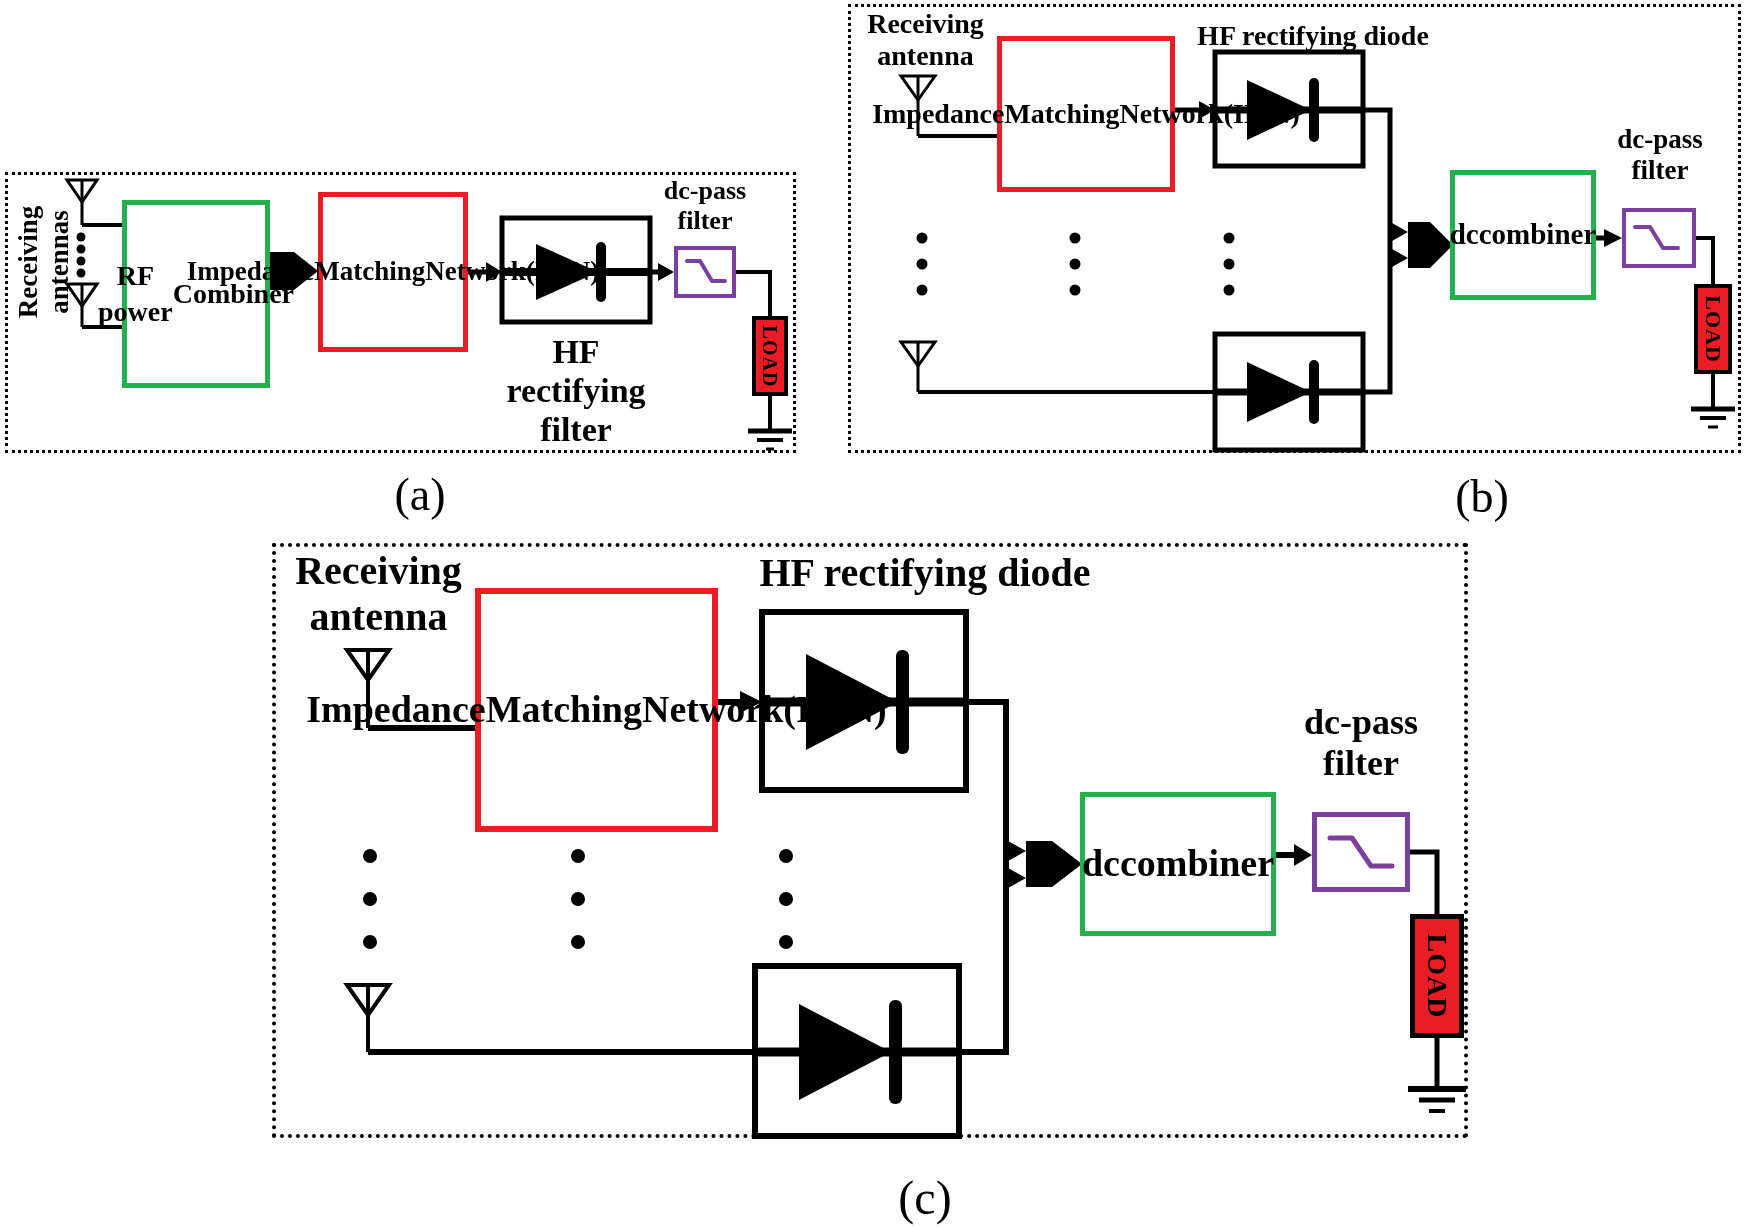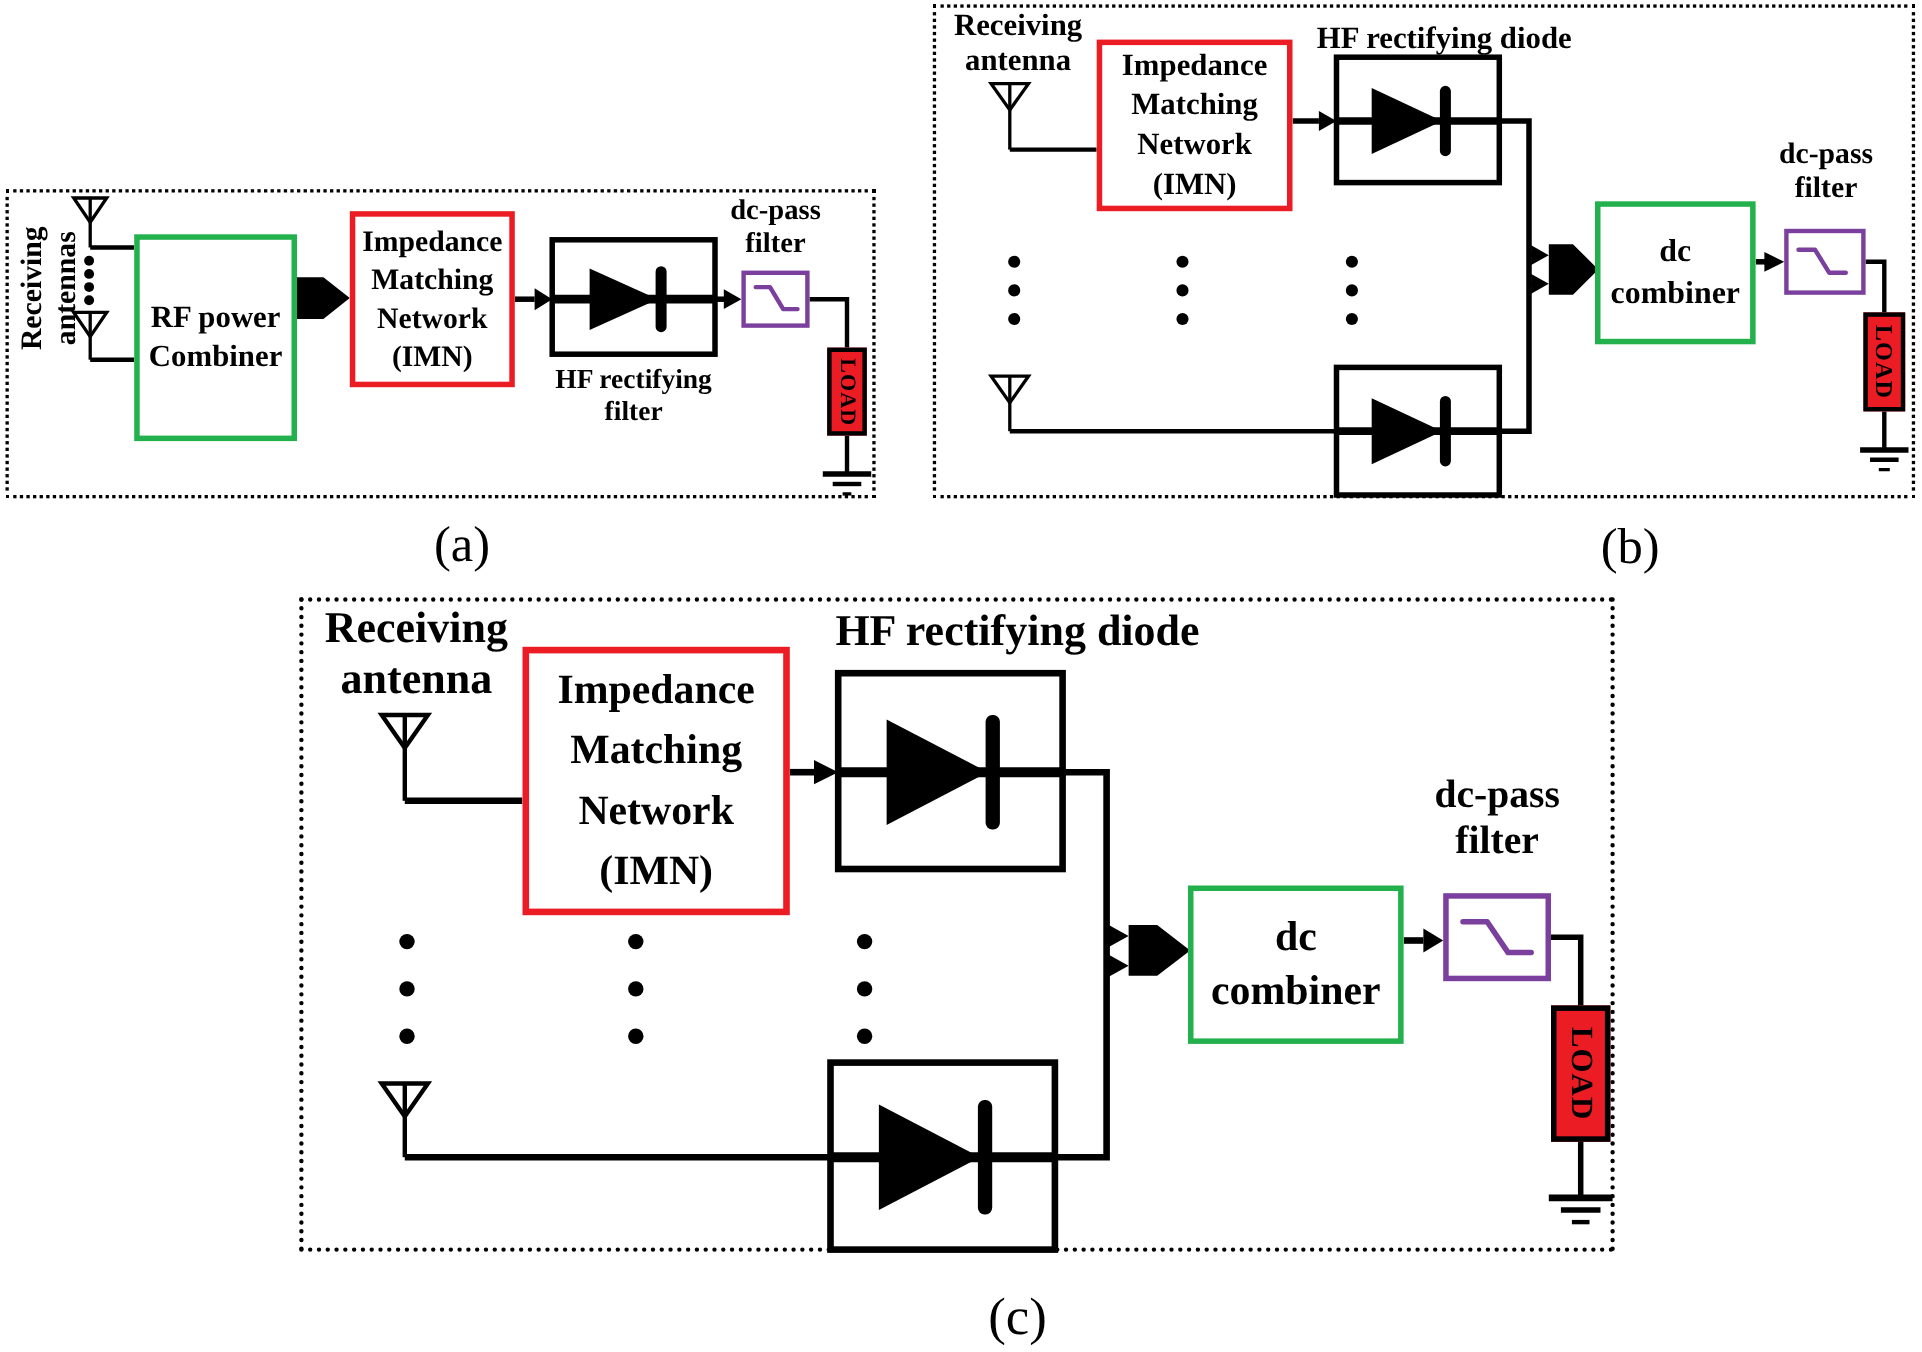--- a/index.html
+++ b/index.html
@@ -6,24 +6,24 @@
   #canvas {
     position:relative; width:1747px; height:1229px; background:#ffffff;
     font-family:"Liberation Serif","DejaVu Serif",serif; color:#000;
     overflow:hidden;
   }
   #overlay { position:absolute; left:0; top:0; width:1747px; height:1229px; }
   .panel { position:absolute; border:3px dotted #000; box-sizing:border-box; }
   .panel.big { border-width:4px; }
   .blockbox {
     position:absolute; box-sizing:border-box; background:#fff;
-    display:flex; flex-direction:column; align-items:center; justify-content:center;
+    display:flex; flex-direction:row; align-items:center; justify-content:center;
     text-align:center; font-weight:700; line-height:1.3;
   }
-  .box-green { border:5px solid var(--green,#22b14c);margin-top:13px; }
+  .box-green { border:5px solid var(--green,#22b14c); }
   .box-red   { border:5px solid var(--red,#ec1c24); }
   .box-purple{ border:4px solid var(--purple,#7b3f9d); background:transparent; }
   .lbl {
     position:absolute; text-align:center; font-weight:700; line-height:1.15;
     display:flex; flex-direction:column; align-items:center; justify-content:flex-start;
   }
   .caption { position:absolute; font-weight:400; text-align:center; }
   .loadbox {
     position:absolute; box-sizing:border-box; background:var(--loadfill,#ec1c24);
     border:4px solid #000; display:flex; align-items:center; justify-content:center;
@@ -227,21 +227,21 @@
     <div>Combiner</div>
   </div>
 
   <div class="blockbox box-red" style="left:318px; top:192px; width:150px; height:160px; font-size:27px; line-height:1.3;">
     <div>Impedance</div>
     <div>Matching</div>
     <div>Network</div>
     <div>(IMN)</div>
   </div>
 
-  <div class="lbl" style="left:486px; top:332px; width:180px; font-size:25px;">
+  <div class="lbl" style="left:486px; top:332px; width:180px; font-size:34px;">
     <span>HF rectifying</span>
     <span>filter</span>
   </div>
 
   <div class="lbl" style="left:645px; top:176px; width:120px; font-size:26px;">
     <span>dc-pass</span>
     <span>filter</span>
   </div>
 
   <div class="blockbox box-purple" style="left:674px; top:246px; width:62px; height:52px;"></div>

